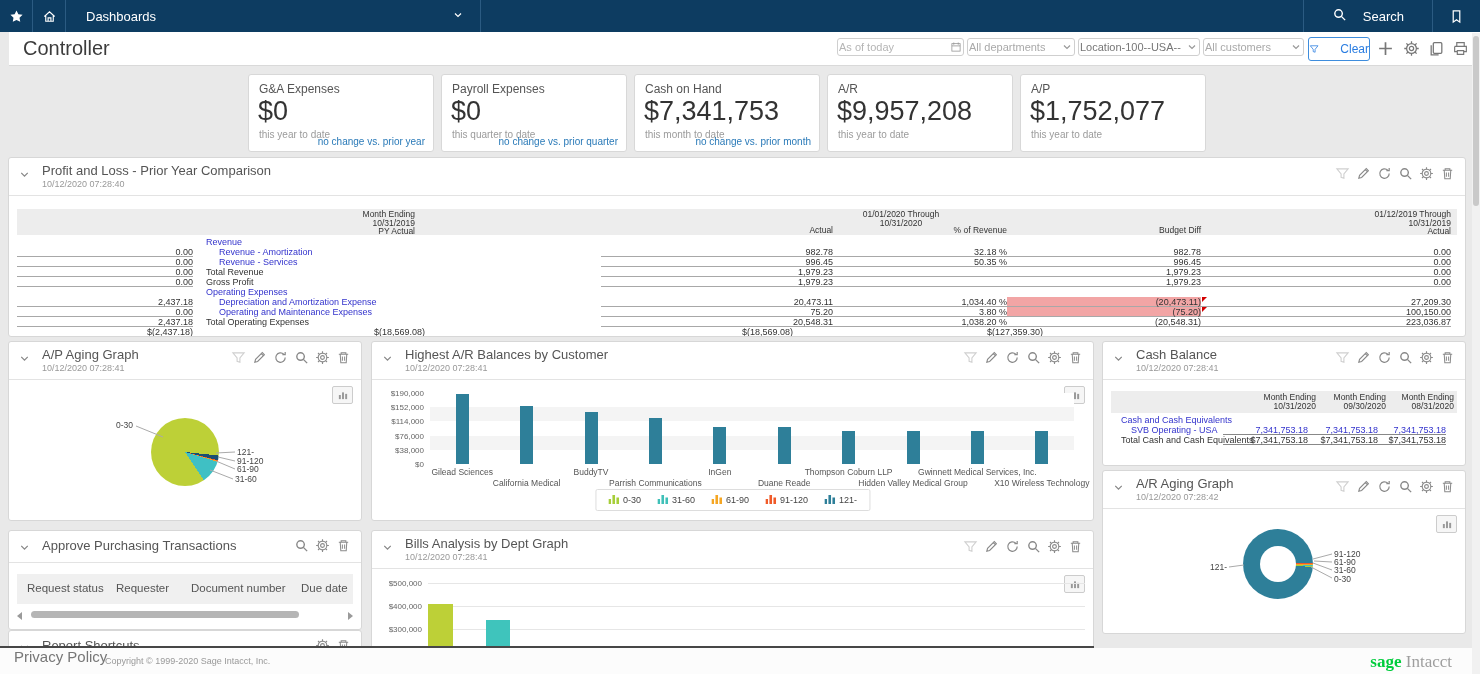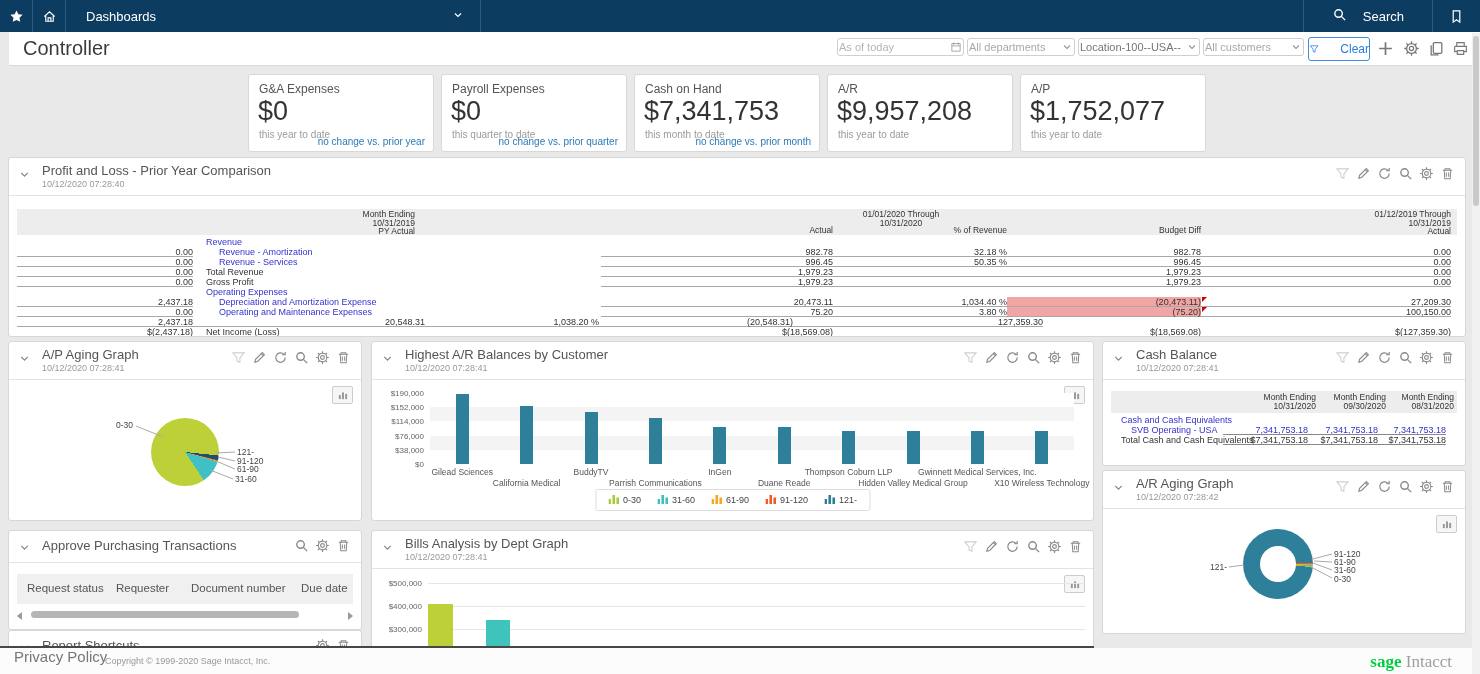--- a/index.html
+++ b/index.html
@@ -412,28 +412,28 @@
         <div class="prow vals">
           <div class="c c1">0.00</div>
           <div class="c c2 ind2 acct-link">Operating and Maintenance Expenses</div>
           <div class="c c3">75.20</div>
           <div class="c c4">3.80 %</div>
           <div class="c c5 neg">(75.20)</div>
           <div class="c c6">100,150.00</div>
         </div>
         <div class="prow vals">
           <div class="c c1">2,437.18</div>
+          <div class="c c2 ind1">Total Operating Expenses</div>
           <div class="c c3">20,548.31</div>
           <div class="c c4">1,038.20 %</div>
           <div class="c c5">(20,548.31)</div>
-          <div class="c c6">127,359.30</div>
+          <div class="c c6">223,036.87</div>
         </div>
         <div class="prow vals">
           <div class="c c1">$(2,437.18)</div>
-          <div class="c c2 ind1">Net Income (Loss)</div>
           <div class="c c3">$(18,569.08)</div>
           <div class="c c4"></div>
           <div class="c c5">$(18,569.08)</div>
           <div class="c c6">$(127,359.30)</div>
         </div>
       </div>
   </div>
 
   <div class="widget" style="left:8px; top:275px; width:354px; height:180px">
     <div class="whead">

